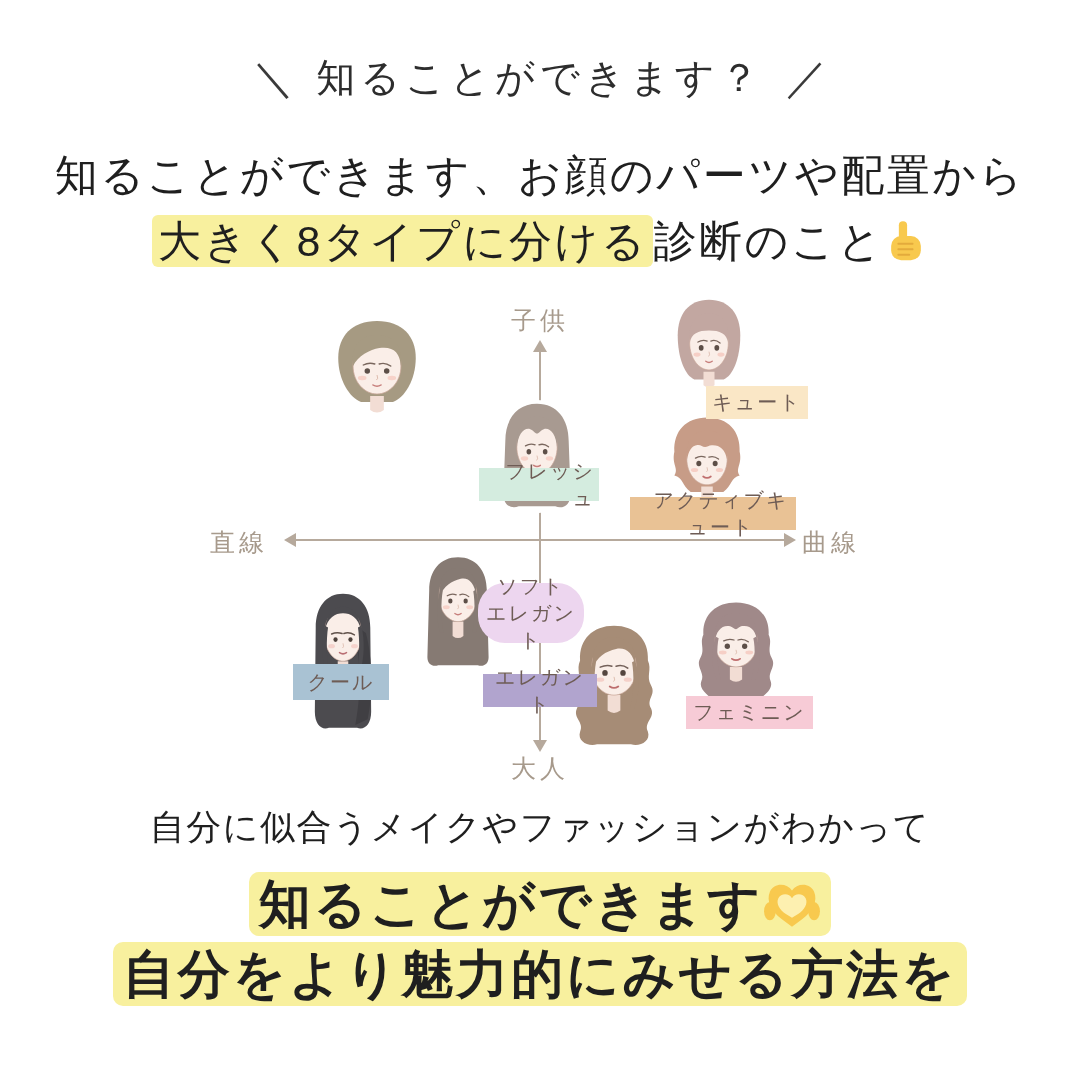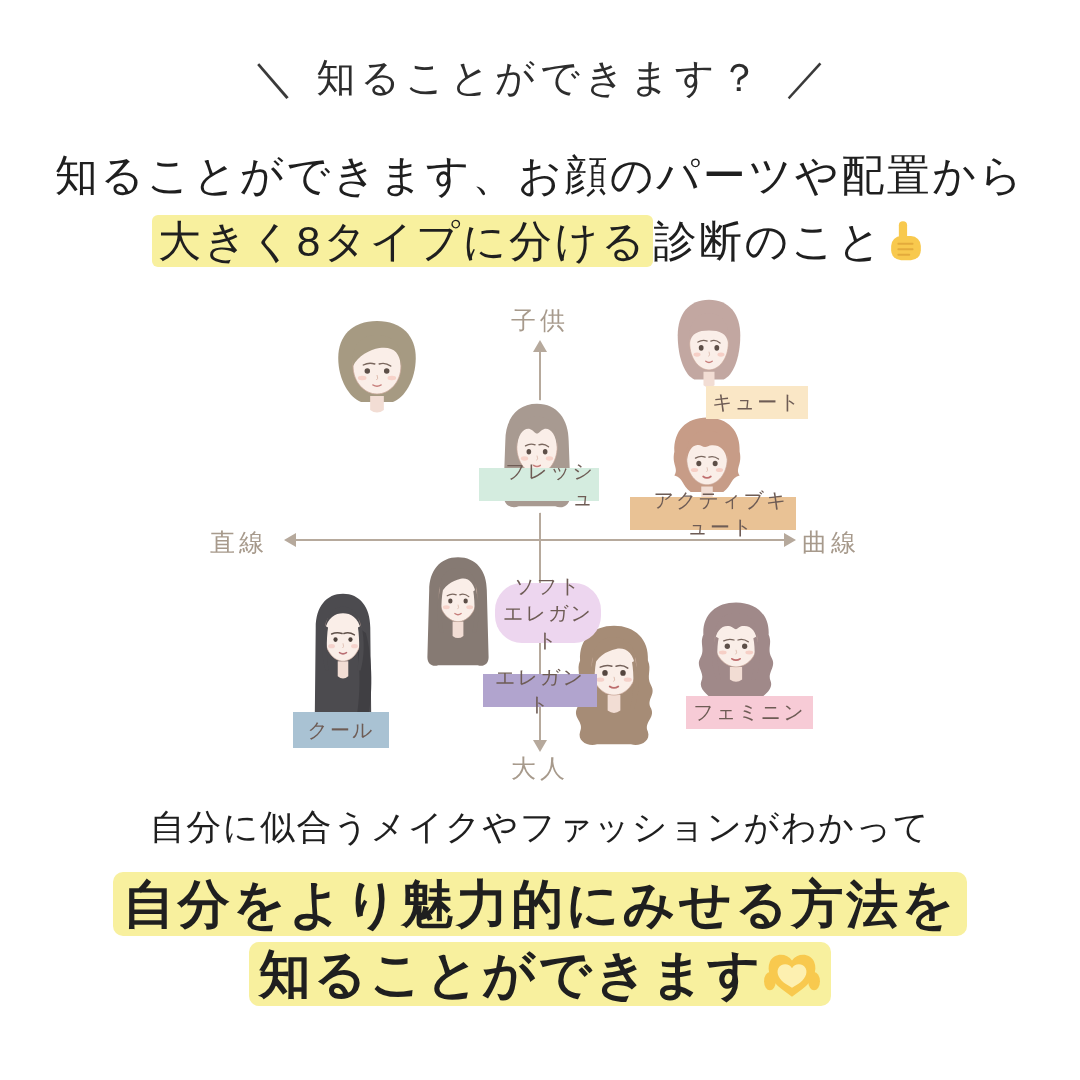--- a/index.html
+++ b/index.html
@@ -220,31 +220,31 @@
         <path d="M50,59 q1.5,4 -0.5,5" stroke="#d8b3a4" stroke-width="0.8" fill="none"></path>
         <path d="M46,69 q4,3 8,0" stroke="#c06f6f" stroke-width="1.8" fill="none" stroke-linecap="round"></path>
         <ellipse cx="37" cy="62" rx="3.8" ry="2.2" fill="#f5bfb4" opacity="0.65"></ellipse>
           <ellipse cx="63" cy="62" rx="3.8" ry="2.2" fill="#f5bfb4" opacity="0.65"></ellipse>
       </svg>
     </div>
 
     <div class="type-label" style="left: 662px; top: 386px; width: 102px; height: 33px; background-color: rgb(250, 231, 198); margin-left: 44px;">キュート</div>
     <div class="type-label" style="left: 479px; top: 468px; width: 120px; height: 33px; background-color: rgb(212, 236, 223); text-align: right;">フレッシュ</div>
     <div class="type-label" style="left: 630px; top: 497px; width: 166px; height: 33px; background-color: rgb(233, 194, 149); padding-left: 20px;">アクティブキュート</div>
-    <div class="type-label" style="left: 495px; top: 583px; width: 106px; height: 60px; background-color: rgb(237, 214, 239); border-radius: 27px;">ソフト
+    <div class="type-label" style="left: 478px; top: 583px; width: 106px; height: 60px; background-color: rgb(237, 214, 239); border-radius: 27px;">ソフト
 エレガント</div>
-    <div class="type-label" style="left: 293px; top: 712px; width: 96px; height: 36px; background-color: rgb(169, 194, 211);">クール</div>
+    <div class="type-label" style="left: 293px; top: 664px; width: 96px; height: 36px; background-color: rgb(169, 194, 211);">クール</div>
     <div class="type-label" style="left: 483px; top: 674px; width: 114px; height: 33px; background-color: rgb(177, 164, 206);">エレガント</div>
     <div class="type-label" style="left: 686px; top: 696px; width: 127px; height: 33px; background-color: rgb(247, 203, 214);">フェミニン</div>
   </div>
 
   <div class="outro">
     <p class="small">自分に似合うメイクやファッションがわかって</p>
-    <p class="big"><span class="hl">自分をより魅力的にみせる方法を</span></p>
     <p class="big"><span class="hl hl-tail"><span>知ることができます</span><svg class="emoji-svg" width="58" height="52" viewBox="0 0 44 40" style="vertical-align:-10px;">
             <ellipse cx="5" cy="24" rx="4.5" ry="7" fill="#f8c94e"></ellipse>
             <ellipse cx="39" cy="24" rx="4.5" ry="7" fill="#f8c94e"></ellipse>
             <path d="M22,8 C18,2 8,2 5,9 C2,16 6,24 14,30 L22,36 L30,30 C38,24 42,16 39,9 C36,2 26,2 22,8 Z" fill="#f8c94e"></path>
             <path d="M22,14 C20,10 13.5,10 11.5,14 C9.5,18 12.5,23 17,26 L22,29 L27,26 C31.5,23 34.5,18 32.5,14 C30.5,10 24,10 22,14 Z" fill="#fdf0b0"></path>
           </svg></span></p>
+    <p class="big"><span class="hl">自分をより魅力的にみせる方法を</span></p>
   </div>
 
 </div>
 
 </body></html>

